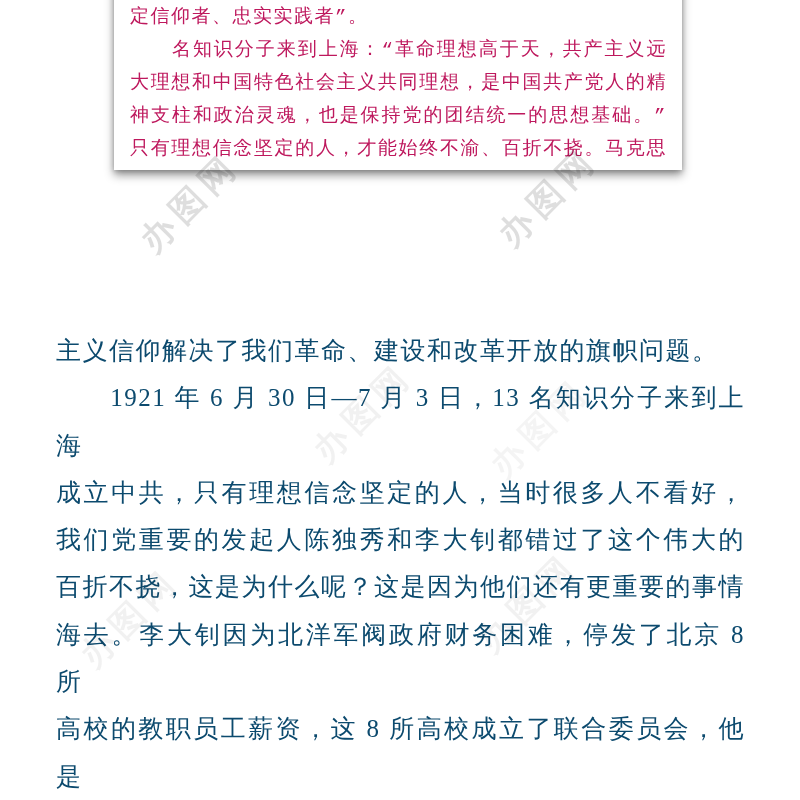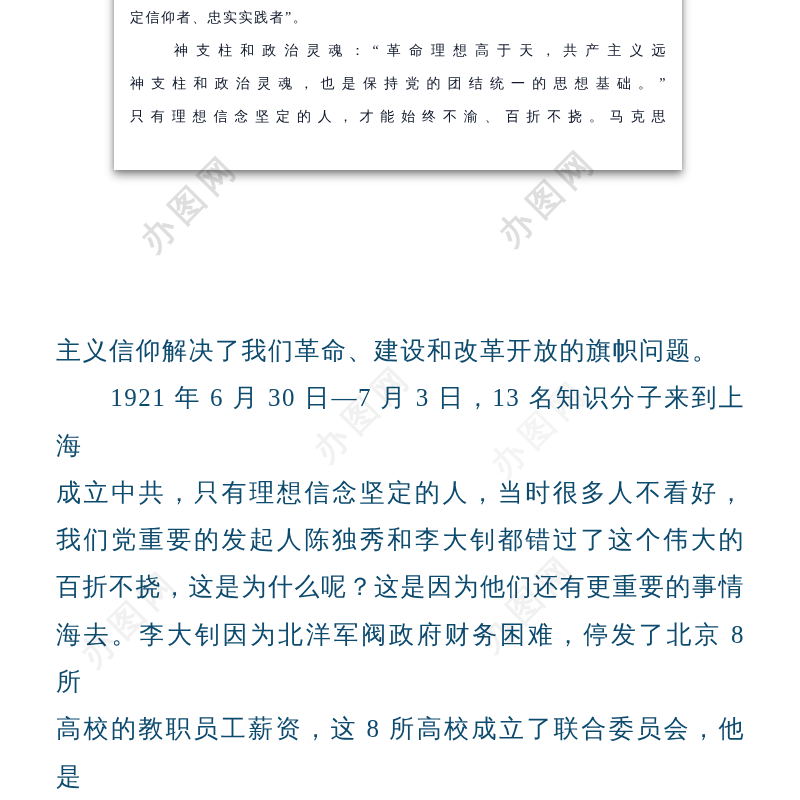--- a/index.html
+++ b/index.html
@@ -23,24 +23,25 @@
     width: 568px; height: 196px;
     background: #ffffff;
     box-shadow: 0 5px 9px rgba(0,0,0,0.42), 0 1px 5px rgba(0,0,0,0.22);
   }
   .pt-content {
     position: absolute;
     left: 16px; right: 15px; top: 27px;
   }
   .pt-line {
     line-height: 33px;
-    font-size: 14px;
+    font-size: 19px;
     letter-spacing: 1.5px;
-    color: #0f172a;
+    color: #be185d;
     white-space: nowrap;
+    font-family: Liberation Mono, monospace;
   }
   
   .main {
     position: absolute;
     left: 56px; top: 327px;
     width: 689px;
   }
   .m-line {
     line-height: 47.3px;
     font-size: 25px;
@@ -71,21 +72,22 @@
   }
 </style>
 </head>
 <body>
 
 <div class="canvas">
 
   <div class="page-top">
     <div class="pt-content">
         <div class="pt-line">定信仰者、忠实实践者”。</div>
-        <div class="pt-line just">　　神支柱和政治灵魂：“革命理想高于天，共产主义远</div>
+        <div class="pt-line just">　　名知识分子来到上海：“革命理想高于天，共产主义远</div>
+        <div class="pt-line just">大理想和中国特色社会主义共同理想，是中国共产党人的精</div>
         <div class="pt-line just">神支柱和政治灵魂，也是保持党的团结统一的思想基础。”</div>
         <div class="pt-line just">只有理想信念坚定的人，才能始终不渝、百折不挠。马克思</div>
       </div>
   </div>
 
   <div class="main">
       <div class="m-line">主义信仰解决了我们革命、建设和改革开放的旗帜问题。</div>
       <div class="m-line just">　　1921 年 6 月 30 日—7 月 3 日，13 名知识分子来到上海</div>
       <div class="m-line just">成立中共，只有理想信念坚定的人，当时很多人不看好，</div>
       <div class="m-line just">我们党重要的发起人陈独秀和李大钊都错过了这个伟大的</div>

